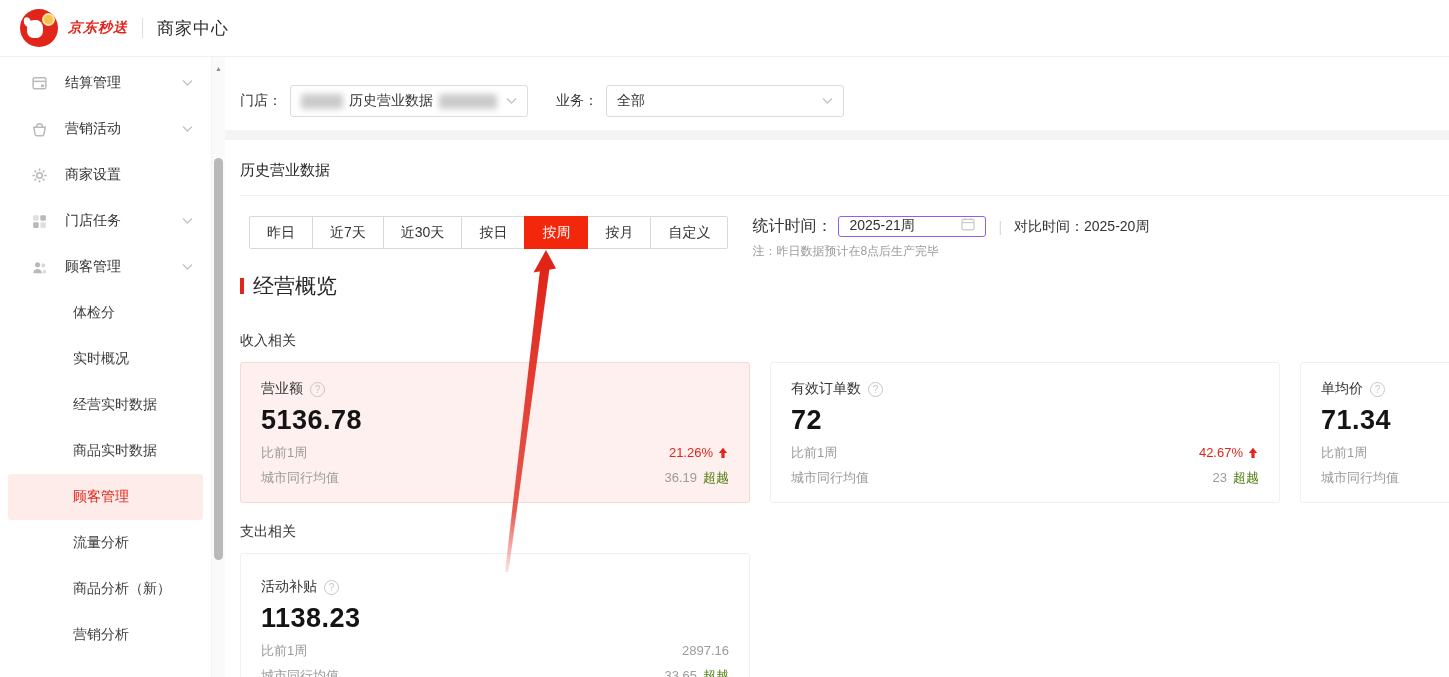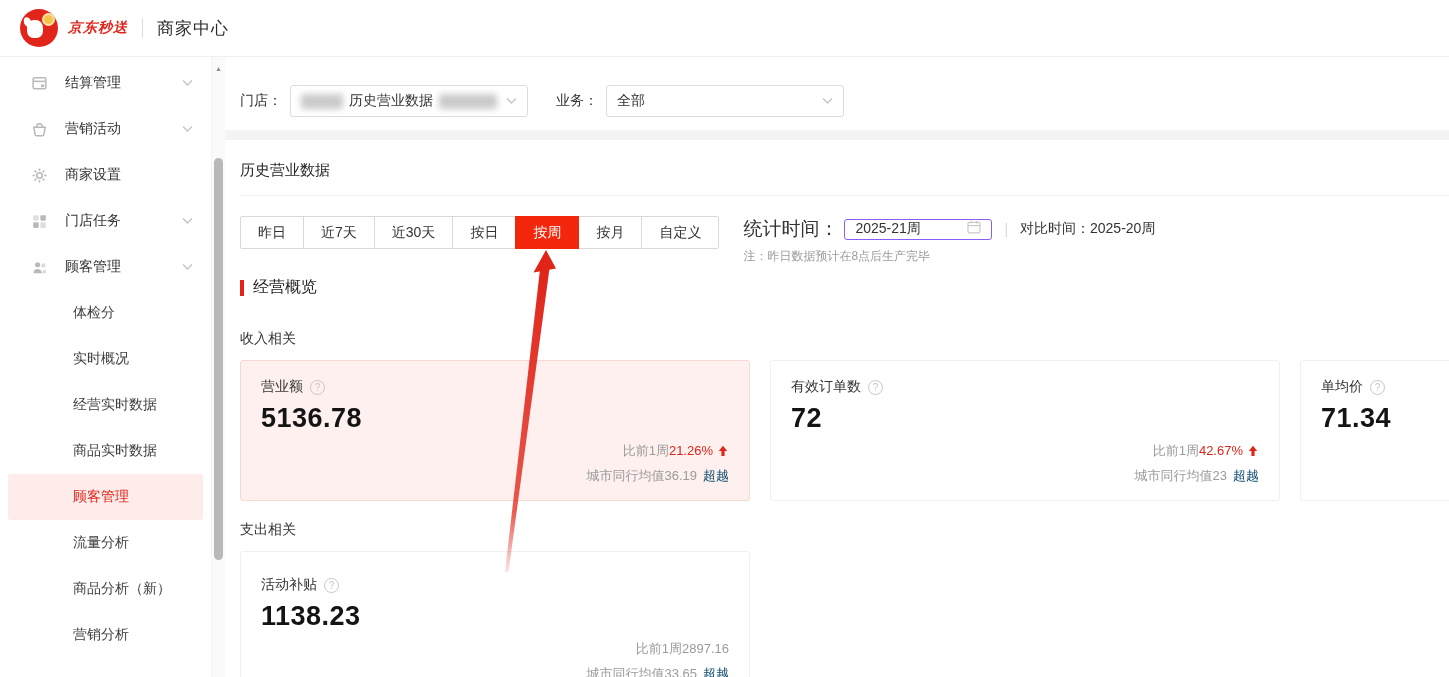--- a/index.html
+++ b/index.html
@@ -74,61 +74,61 @@
   .band { height:10px; background:#f4f4f4; margin:13px 0 0 -15px; }
 
   .panel-title { font-size:15px; color:#262626; margin-top:21px; }
   .hairline { height:1px; background:#f0f0f0; margin-top:15px; margin-right:0; }
 
   .controls-row { display:flex; align-items:flex-start; margin-top:20px; }
   .tab-group { display:inline-flex; }
   .tab-btn { height:33px; padding:0 17px; font-size:14px; color:#333; background:#fff;
     border:1px solid #d9d9d9; margin-left:-1px; cursor:pointer; display:flex;
     align-items:center; font-family:inherit; }
-  .tab-btn:first-child { border-radius:2px 0 0 2px; margin-left:0; }
+  .tab-btn:first-child { border-radius:2px 0 0 2px; margin-left:9px; }
   .tab-btn:last-child { border-radius:0 2px 2px 0; }
   .tab-btn.active { background:#f2270c; border-color:#f2270c; color:#fff; z-index:1;
     position:relative; }
 
   .stats-col { margin-left:24px; }
   .stats-line { display:flex; align-items:center; }
-  .stats-label { font-size:19px; color:#333; }
+  .stats-label { font-size:16px; color:#333; }
   .date-box { width:148px; height:21px; border:1px solid #8b5cf6; border-radius:3px;
     display:flex; align-items:flex-start; padding:0 10px; margin-left:6px; cursor:pointer; }
   .date-box .value { font-size:14px; color:#333; flex:1; }
   .cal-icon { color:#c9c9c9; display:inline-flex; }
   .cal-icon svg { width:14px; height:14px; }
   .stats-divider { color:#d8d8d8; font-size:14px; margin:0 12px; }
   .compare-text { font-size:14px; color:#333; }
   .note-text { font-size:12px; color:#9b9b9b; margin-top:6px; }
 
   .overview-header { display:flex; align-items:center; margin-top:12px; }
   .red-bar { width:4px; height:16px; background:#e1251b; margin-right:9px; }
-  .overview-title { font-size:16px; color:#262626; font-weight:500; }
+  .overview-title { font-size:21px; color:#262626; font-weight:500; }
 
   .group-label { font-size:14px; color:#333; margin-top:30px; }
 
   .cards-row { display:flex; gap:20px; margin-top:12px; overflow:hidden; }
   .card { width:510px; height:141px; flex:0 0 auto; background:#fff;
     border:1px solid #f0f0f0; border-radius:3px; padding:17px 20px 0 20px; }
   .card.highlight { background:#fdf0ee; border-color:#f8d8d3; }
   .cards-row.expense .card { height:147px; padding-top:24px; }
   .card-title-row { display:flex; align-items:center; gap:7px; }
   .card-title { font-size:14px; color:#333; }
   .q-icon { width:15px; height:15px; border:1px solid #c7c7c7; border-radius:50%;
     color:#c7c7c7; font-size:10px; line-height:13px; text-align:center; cursor:pointer;
     flex:0 0 auto; }
   .card-value { font-size:27px; font-weight:bold; color:#141414; margin-top:7px;
     letter-spacing:.5px; }
-  .card-row { display:flex; justify-content:flex-end; align-items:center;
+  .card-row { display:flex; justify-content:space-between; align-items:center;
     margin-top:9px; font-size:13px; color:#9b9b9b; line-height:16px; }
   .row-right { display:inline-flex; align-items:center; gap:4px; }
   .row-right .pct { color:#e1251b; }
   .row-right .num { color:#9b9b9b; }
-  .badge { color:#0c4a6e; margin-left:2px; }
+  .badge { color:#4d7c0f; margin-left:2px; }
   .badge:empty { display:none; }
   .up-arrow { width:12px; height:12px; fill:#e1251b; }
 
   
   .annotation { position:absolute; left:0; top:0; width:1449px; height:677px;
     pointer-events:none; z-index:50; }
 </style>
 </head>
 <body>
 

